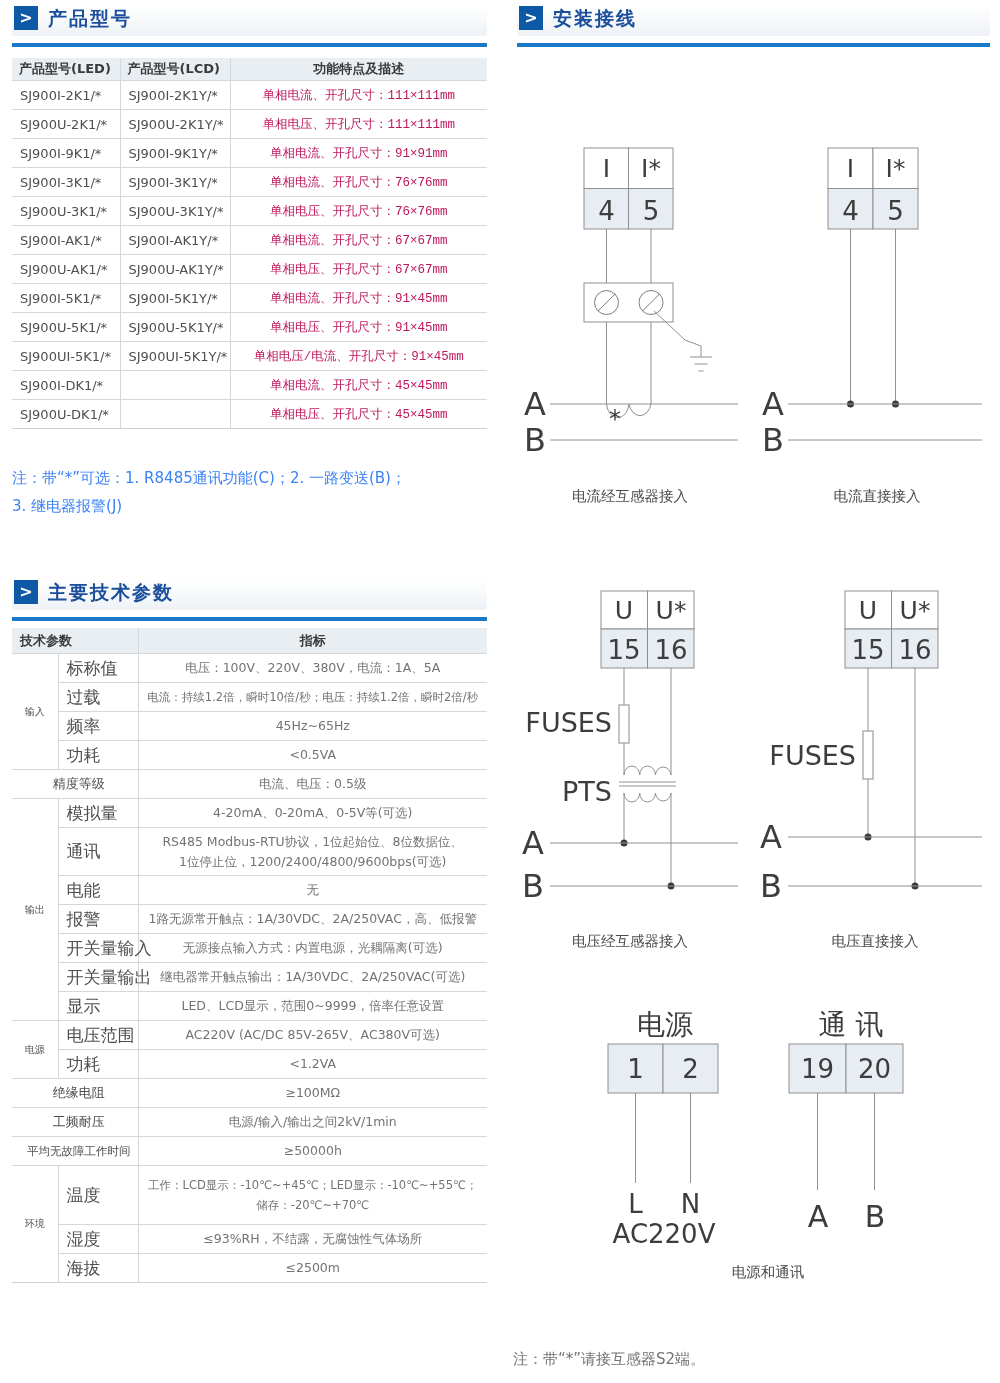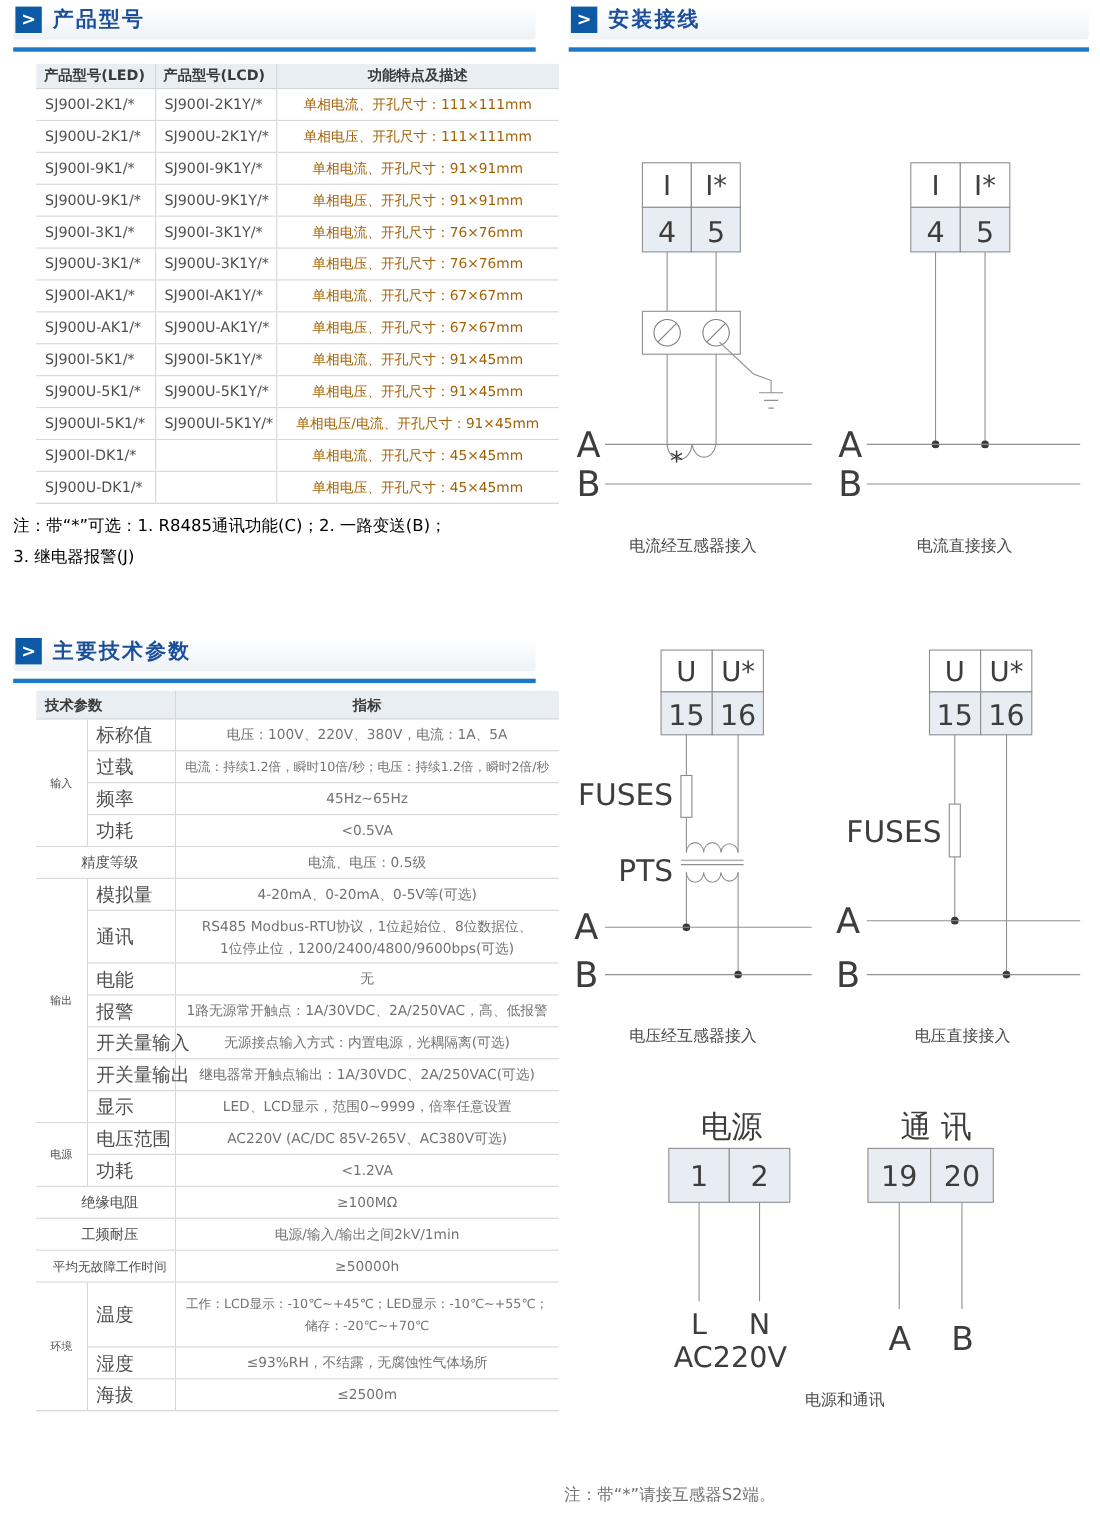--- a/index.html
+++ b/index.html
@@ -10,34 +10,34 @@
   .sec-hdr { position:absolute; height:48px; }
   .sec-band { position:absolute; left:0; top:2px; width:100%; height:28px;
               background:linear-gradient(to bottom,#fdfefe,#eef2f6); border-radius:3px; }
   .sec-chev { position:absolute; left:2px; top:0; width:24px; height:24px; background:#0e59a6;
               color:#fff; font-size:16px; font-weight:bold; text-align:center; line-height:23px; }
   .sec-title { position:absolute; left:36px; top:0; font-size:19px; font-weight:bold;
                color:#1b4e9b; letter-spacing:2px; line-height:24px; }
   .sec-rule { position:absolute; left:0; top:37px; width:100%; height:4px; background:#1a79c8; }
 
   
-  table { border-collapse:collapse; table-layout:fixed;margin-left:21px; }
+  table { border-collapse:collapse; table-layout:fixed; }
   #model-table { position:absolute; left:12px; top:58px; width:475px;
                  border-bottom:1px solid #ccd1d5; }
   #model-table th { height:22px; background:#e9eef3; font-size:13px; color:#3a3a3a;
                     font-weight:bold; padding:0; }
   #model-table th.h-led, #model-table th.h-lcd { text-align:left; padding-left:7px; }
   #model-table td { height:28px; font-size:13px; color:#4f4f4f; border-top:1px solid #d4d8db;
                     padding:0; white-space:nowrap; overflow:hidden; }
   #model-table td.model { text-align:left; padding-left:8px; }
-  #model-table td.feature { text-align:center; font-size:12.5px; color:#a16207; }
+  #model-table td.feature { text-align:center; font-size:12.5px; color:#be185d;font-family:Liberation Mono, monospace; }
   #model-table .vl { border-left:1px solid #d4d8db; }
 
   #model-note { position:absolute; left:12px; top:464px; width:475px; font-size:15px;
-                color:#000000; line-height:28px; white-space:pre-line; }
+                color:#3b82f6; line-height:28px; white-space:pre-line; }
 
   
   #tech-table { position:absolute; left:12px; top:628px; width:475px;
                 border-bottom:1px solid #ccd1d5; }
   #tech-table th { height:25px; background:#e9eef3; font-size:13px; color:#3a3a3a;
                    font-weight:bold; padding:0; }
   #tech-table th.t-param { text-align:left; padding-left:8px; }
   #tech-table td { height:28px; font-size:12.5px; color:#737373; border-top:1px solid #d4d8db;
                    padding:0; }
   #tech-table td.c-group { text-align:center; font-size:10px; color:#4f4f4f; }
@@ -97,25 +97,20 @@
           <td class="model">SJ900U-2K1/*</td>
           <td class="model vl">SJ900U-2K1Y/*</td>
           <td class="feature vl">单相电压、开孔尺寸：111×111mm</td>
         </tr>
       <tr>
           <td class="model">SJ900I-9K1/*</td>
           <td class="model vl">SJ900I-9K1Y/*</td>
           <td class="feature vl">单相电流、开孔尺寸：91×91mm</td>
         </tr>
       <tr>
-          <td class="model">SJ900U-9K1/*</td>
-          <td class="model vl">SJ900U-9K1Y/*</td>
-          <td class="feature vl">单相电压、开孔尺寸：91×91mm</td>
-        </tr>
-      <tr>
           <td class="model">SJ900I-3K1/*</td>
           <td class="model vl">SJ900I-3K1Y/*</td>
           <td class="feature vl">单相电流、开孔尺寸：76×76mm</td>
         </tr>
       <tr>
           <td class="model">SJ900U-3K1/*</td>
           <td class="model vl">SJ900U-3K1Y/*</td>
           <td class="feature vl">单相电压、开孔尺寸：76×76mm</td>
         </tr>
       <tr>

